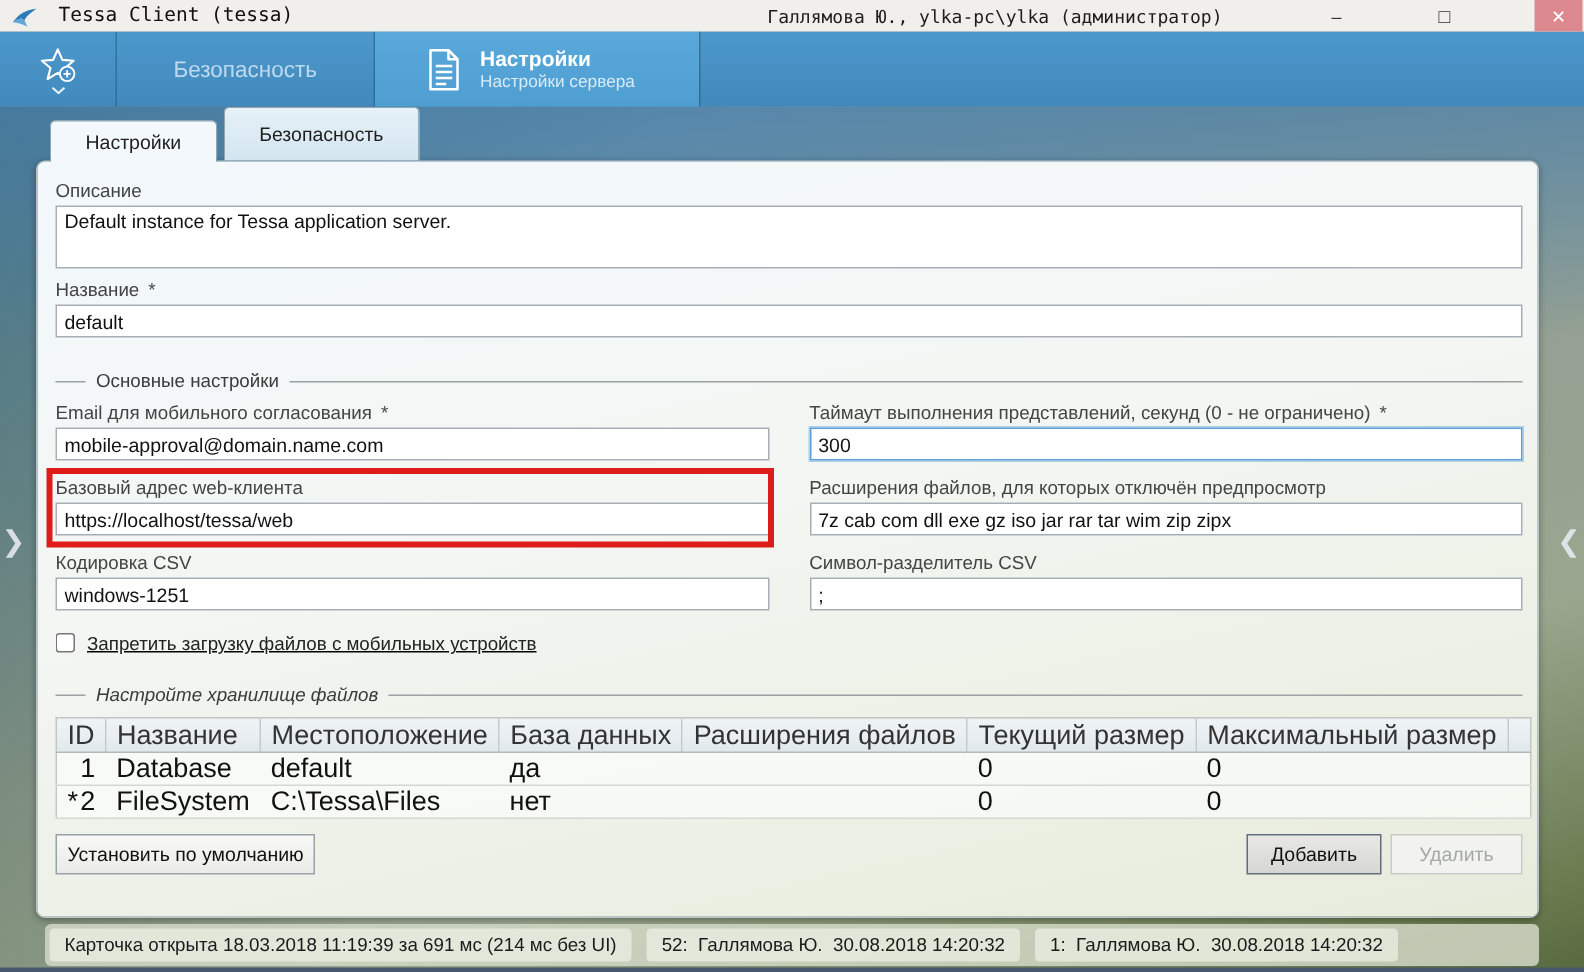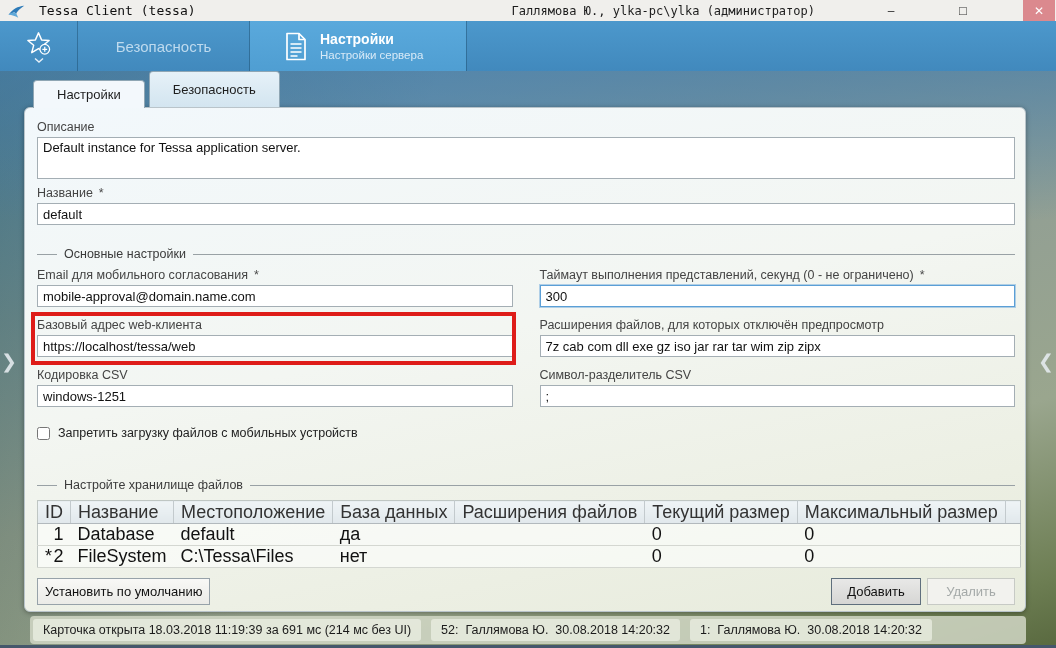--- a/index.html
+++ b/index.html
@@ -67,28 +67,28 @@
   textarea.txt { height:42px; resize:none; line-height:16px; padding:2px 5px; }
   .fld { padding-top:2px; }
   .fld-name { height:48px; }
   .fld-desc { height:66px; }
 
   .group { display:flex; align-items:center; }
   .group::before { content:""; width:20px; height:1px; background:#99a1a5; margin-right:7px; }
   .group::after { content:""; flex:1; height:1px; background:#99a1a5; margin-left:7px; }
   .group span { font-size:12.5px; color:#3b3b3b; }
   .group-main { margin-top:15px; }
-  .group-storage { margin-top:38px; }
+  .group-storage { margin-top:16px;font-style:italic; }
 
   .two-col { display:grid; grid-template-columns:1fr 1fr; column-gap:27px; margin-top:5px; }
   .two-col .fld { height:50px; position:relative; }
   .red-frame { position:absolute; left:-6px; right:-3px; top:-4px; height:53px;
                border:4px solid #de1c19; pointer-events:none; z-index:2; }
 
-  .cb-row { display:flex; align-items:flex-end; margin-top:6px; height:18px; }
+  .cb-row { display:flex; align-items:flex-start; margin-top:6px; height:18px;text-decoration:underline; }
   .cb-row input { width:13px; height:13px; margin-right:8px; accent-color:#fff; }
   .cb-row label { font-size:12.5px; color:#222; }
 
   
   .storage-table { margin-top:8px; width:100%; border-collapse:collapse; font-size:18px;
                    border:1px solid #bfc6c3; background:rgba(252,253,252,0.65); }
   .storage-table th { background:linear-gradient(#eff4f6,#e1e8ec); border-bottom:1px solid #b2b9bd;
                       border-right:1px solid #c3cacd; font-weight:normal; color:#333; height:23px;
                       padding:0 7px; text-align:left; white-space:nowrap; }
   .storage-table th.filler { border-right:none; }

